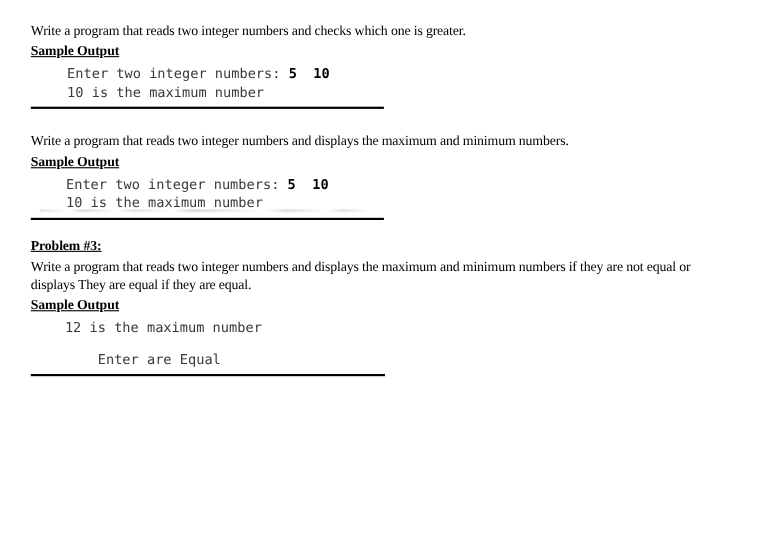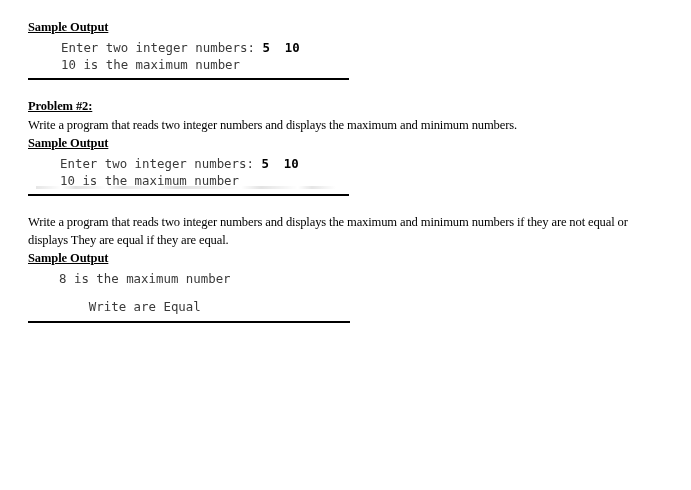--- a/index.html
+++ b/index.html
@@ -119,45 +119,46 @@
   .block-offset-1 { padding-left: 33px; }
   .block-offset-2 { padding-left: 32px; }
   .block-offset-3 { padding-left: 31px; }
 </style>
 </head>
 <body>
 
 <div class="page">
 
   <section class="problem-block">
+    <div class="problem-desc">Write a program that reads two integer numbers and checks which one is greater.</div>
     <div class="sample-label">Sample Output</div>
     <div class="console block-offset-1">
         <div class="console-line"><span>Enter two integer numbers: </span><span class="val">5</span><span>  </span><span class="val">10</span></div>
         <div class="console-line"><span>10 is the maximum number</span></div>
       </div>
   </section>
 
   <div class="gap-lg"></div>
 
   <section class="problem-block">
-    <div class="problem-heading">Problem #2:</div>
     <div class="problem-desc">Write a program that reads two integer numbers and displays the maximum and minimum numbers.</div>
     <div class="sample-label">Sample Output</div>
     <div class="console block-offset-2">
         <div class="console-line"><span>Enter two integer numbers: </span><span class="val">5</span><span>  </span><span class="val">10</span></div>
         <div class="console-line"><span>10 is the maximum number</span></div>
         <div class="scan-artifact"></div>
       </div>
   </section>
 
   <div class="gap-md"></div>
 
   <section class="problem-block">
+    <div class="problem-heading">Problem #3:</div>
     <div class="problem-desc">Write a program that reads two integer numbers and displays the maximum and minimum numbers if they are not equal or displays They are equal if they are equal.</div>
     <div class="sample-label">Sample Output</div>
     <div class="console wide-rule block-offset-3">
-        <div class="console-line"><span>8 is the maximum number</span></div>
+        <div class="console-line"><span>12 is the maximum number</span></div>
         <div class="console-line blank">&nbsp;</div>
-        <div class="console-line"><span>    Write are Equal</span></div>
+        <div class="console-line"><span>    Enter are Equal</span></div>
       </div>
   </section>
 
 </div>
 
 </body></html>

